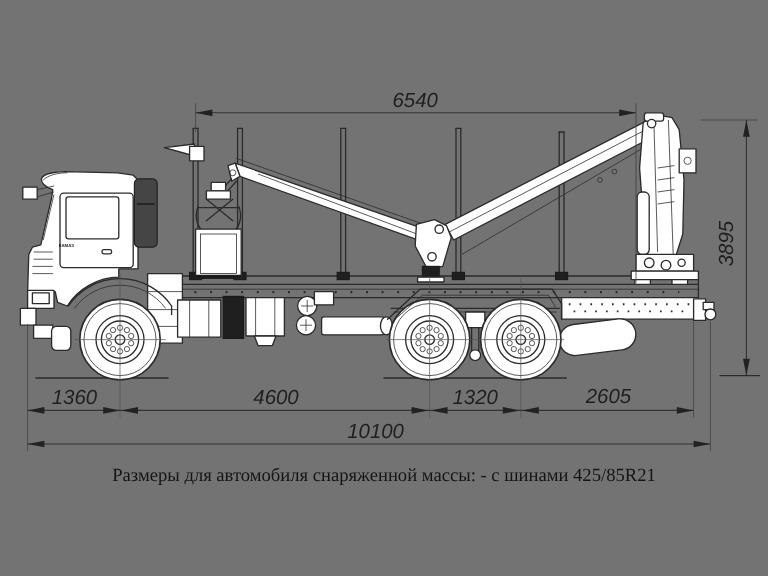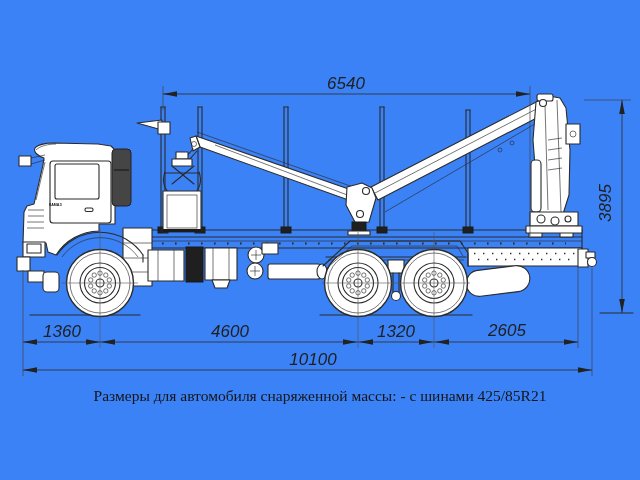--- a/index.html
+++ b/index.html
@@ -1,16 +1,16 @@
 <!DOCTYPE html>
 <html><head>
 <meta charset="utf-8">
 <style>
   html,body{margin:0;padding:0;background:#fff;}
-  .page{position:relative;width:640px;height:480px;background:#3b82f6;overflow:hidden;
+  .page{position:relative;width:640px;height:480px;background:#737373;overflow:hidden;
         font-family:"Liberation Sans",sans-serif;}
   svg{display:block;}
   .ln{stroke:#2b2b2b;fill:none;stroke-width:1.1;stroke-linejoin:round;stroke-linecap:round;}
   .lnthin{stroke:#2b2b2b;fill:none;stroke-width:0.65;}
   .lnw{stroke:#2b2b2b;fill:#ffffff;stroke-width:1.1;stroke-linejoin:round;}
   .lnw2{stroke:#2b2b2b;fill:#ffffff;stroke-width:1.4;stroke-linejoin:round;}
   .dark{stroke:#1b1b1b;fill:#1f1f1f;}
   .mid{stroke:#222;fill:#454545;}
   .dim{stroke:#333;fill:none;stroke-width:0.9;}
   .ext{stroke:#444;fill:none;stroke-width:0.7;}

